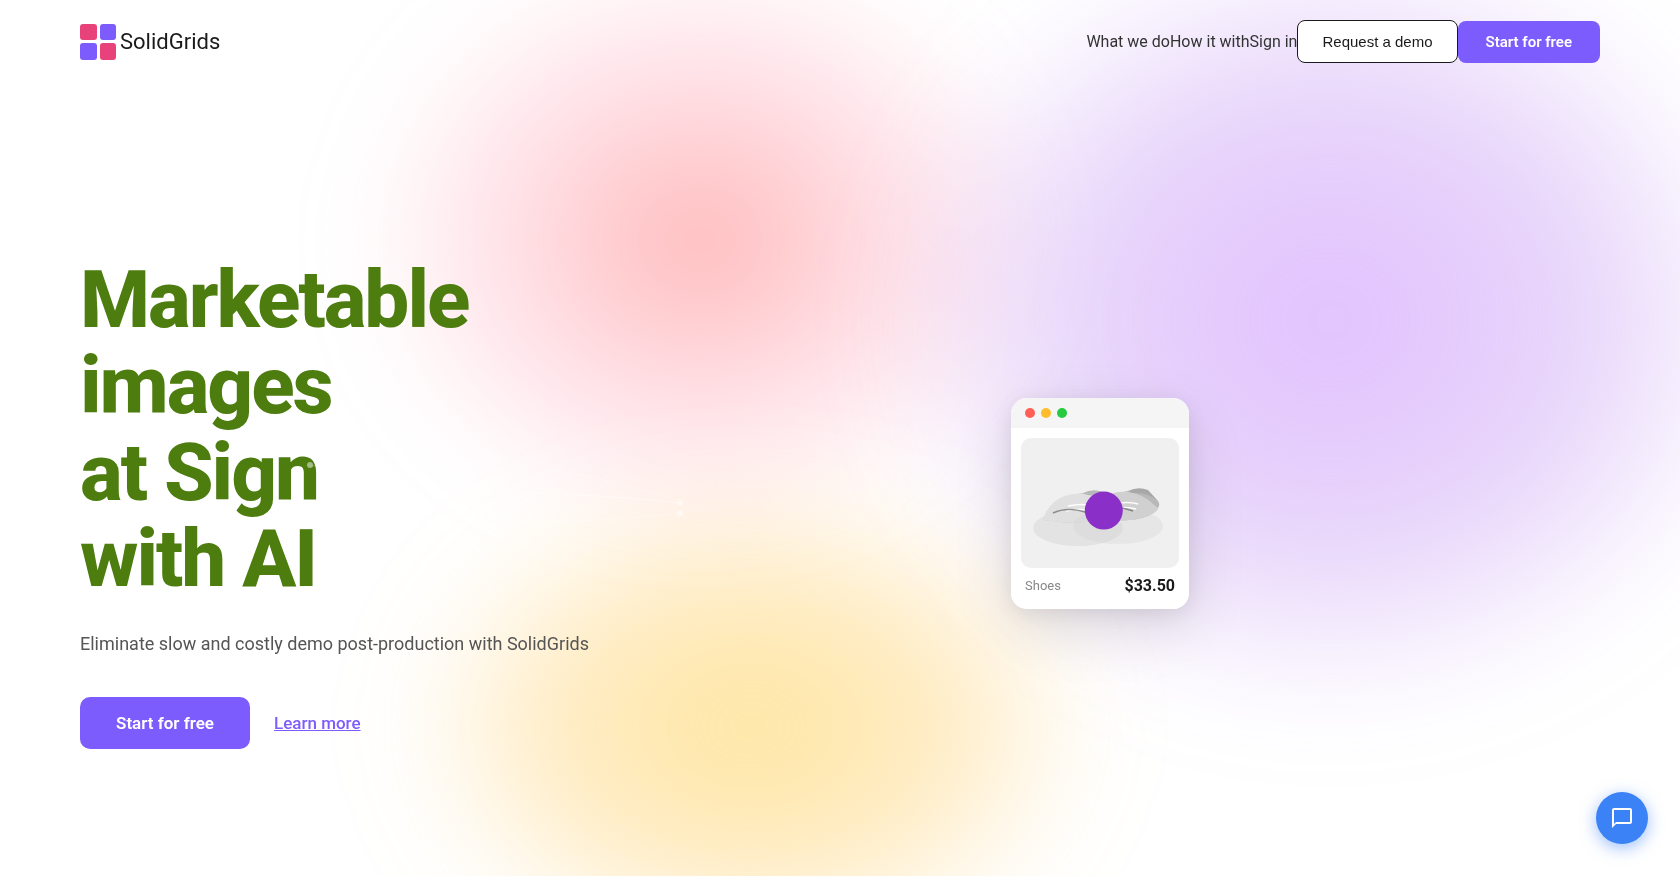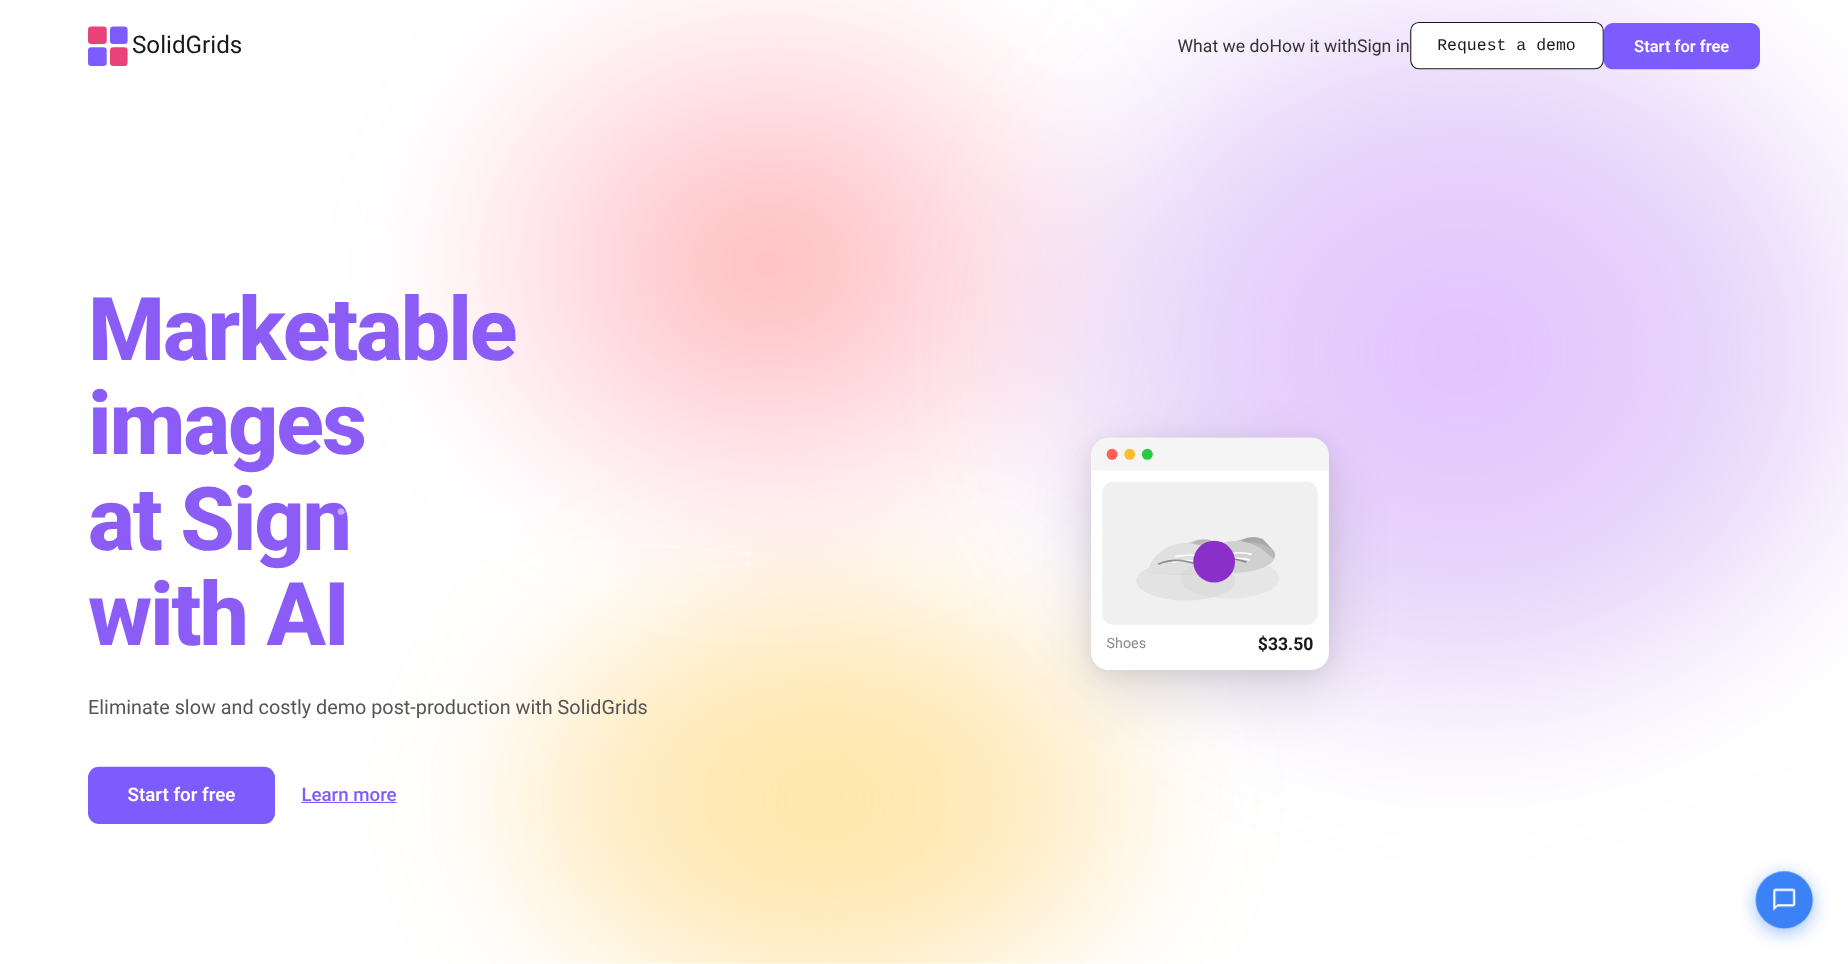--- a/index.html
+++ b/index.html
@@ -100,21 +100,21 @@
     }
     .btn-demo {
       padding: 12px 24px;
       border: 1.5px solid #1a1a1a;
       border-radius: 8px;
       background: white;
       font-size: 15px;
       font-weight: 500;
       cursor: pointer;
       color: #1a1a1a;
-      font-family: Liberation Mono, monospace;
+      font-family: Liberation Sans, sans-serif;
     }
     .btn-start-nav {
       padding: 12px 28px;
       border: none;
       border-radius: 8px;
       background: #7c5cfc;
       font-size: 15px;
       font-weight: 600;
       cursor: pointer;
       color: white;
@@ -133,21 +133,21 @@
     .hero-left {
       flex: 0 0 520px;
       display: flex;
       flex-direction: column;
       gap: 0;
     }
     .hero-title {
       font-size: 80px;
       font-weight: 800;
       line-height: 1.08;
-      color: #8b5cf6;
+      color: #4d7c0f;
       letter-spacing: -2px;
       margin-bottom: 28px;
     }
     .hero-subtitle {
       font-size: 18px;
       color: #555;
       margin-bottom: 40px;
       font-weight: 400;
       line-height: 1.5;
     }
@@ -192,21 +192,21 @@
       position: absolute;
       left: -300px;
       top: 50%;
       transform: translateY(-50%);
       pointer-events: none;
       opacity: 0.6;
     }
 
     
     .browser-card {
-      width: 216px;
+      width: 178px;
       background: white;
       border-radius: 16px;
       box-shadow: 0 20px 60px rgba(0,0,0,0.12), 0 4px 20px rgba(0,0,0,0.08);
       overflow: hidden;
     }
     .browser-bar {
       background: #f5f5f5;
       padding: 10px 14px;
       display: flex;
       align-items: center;

